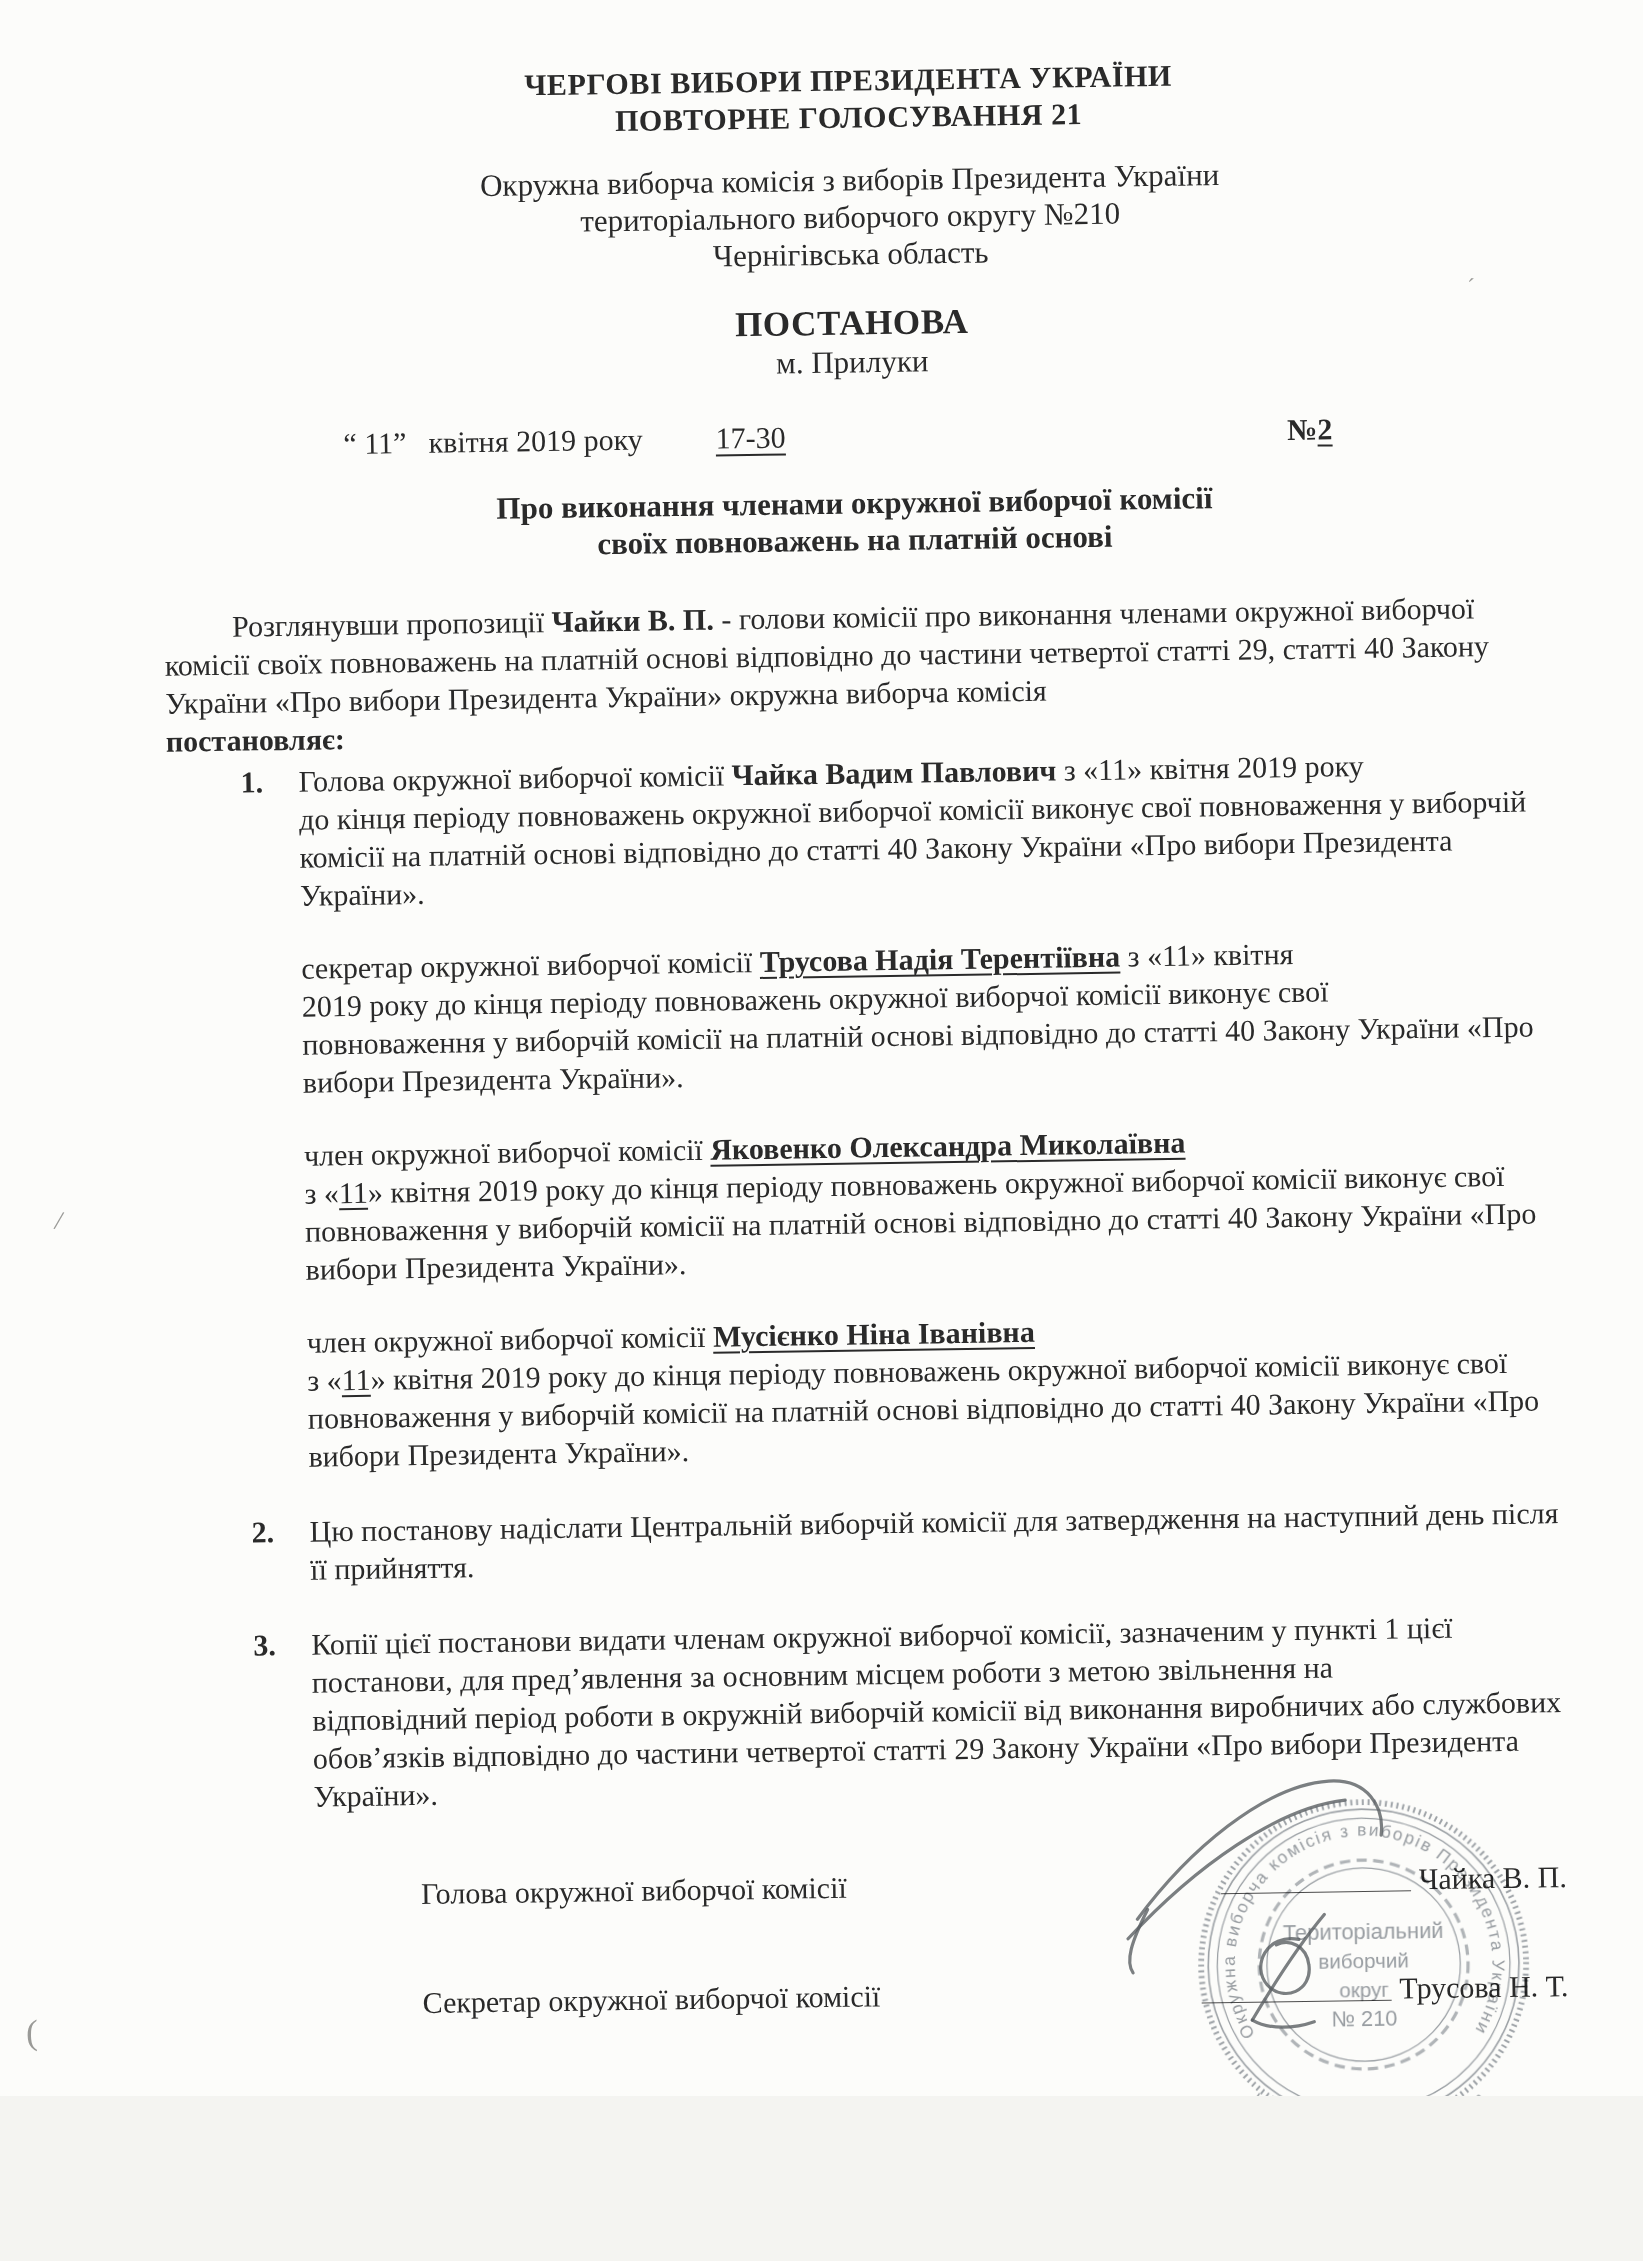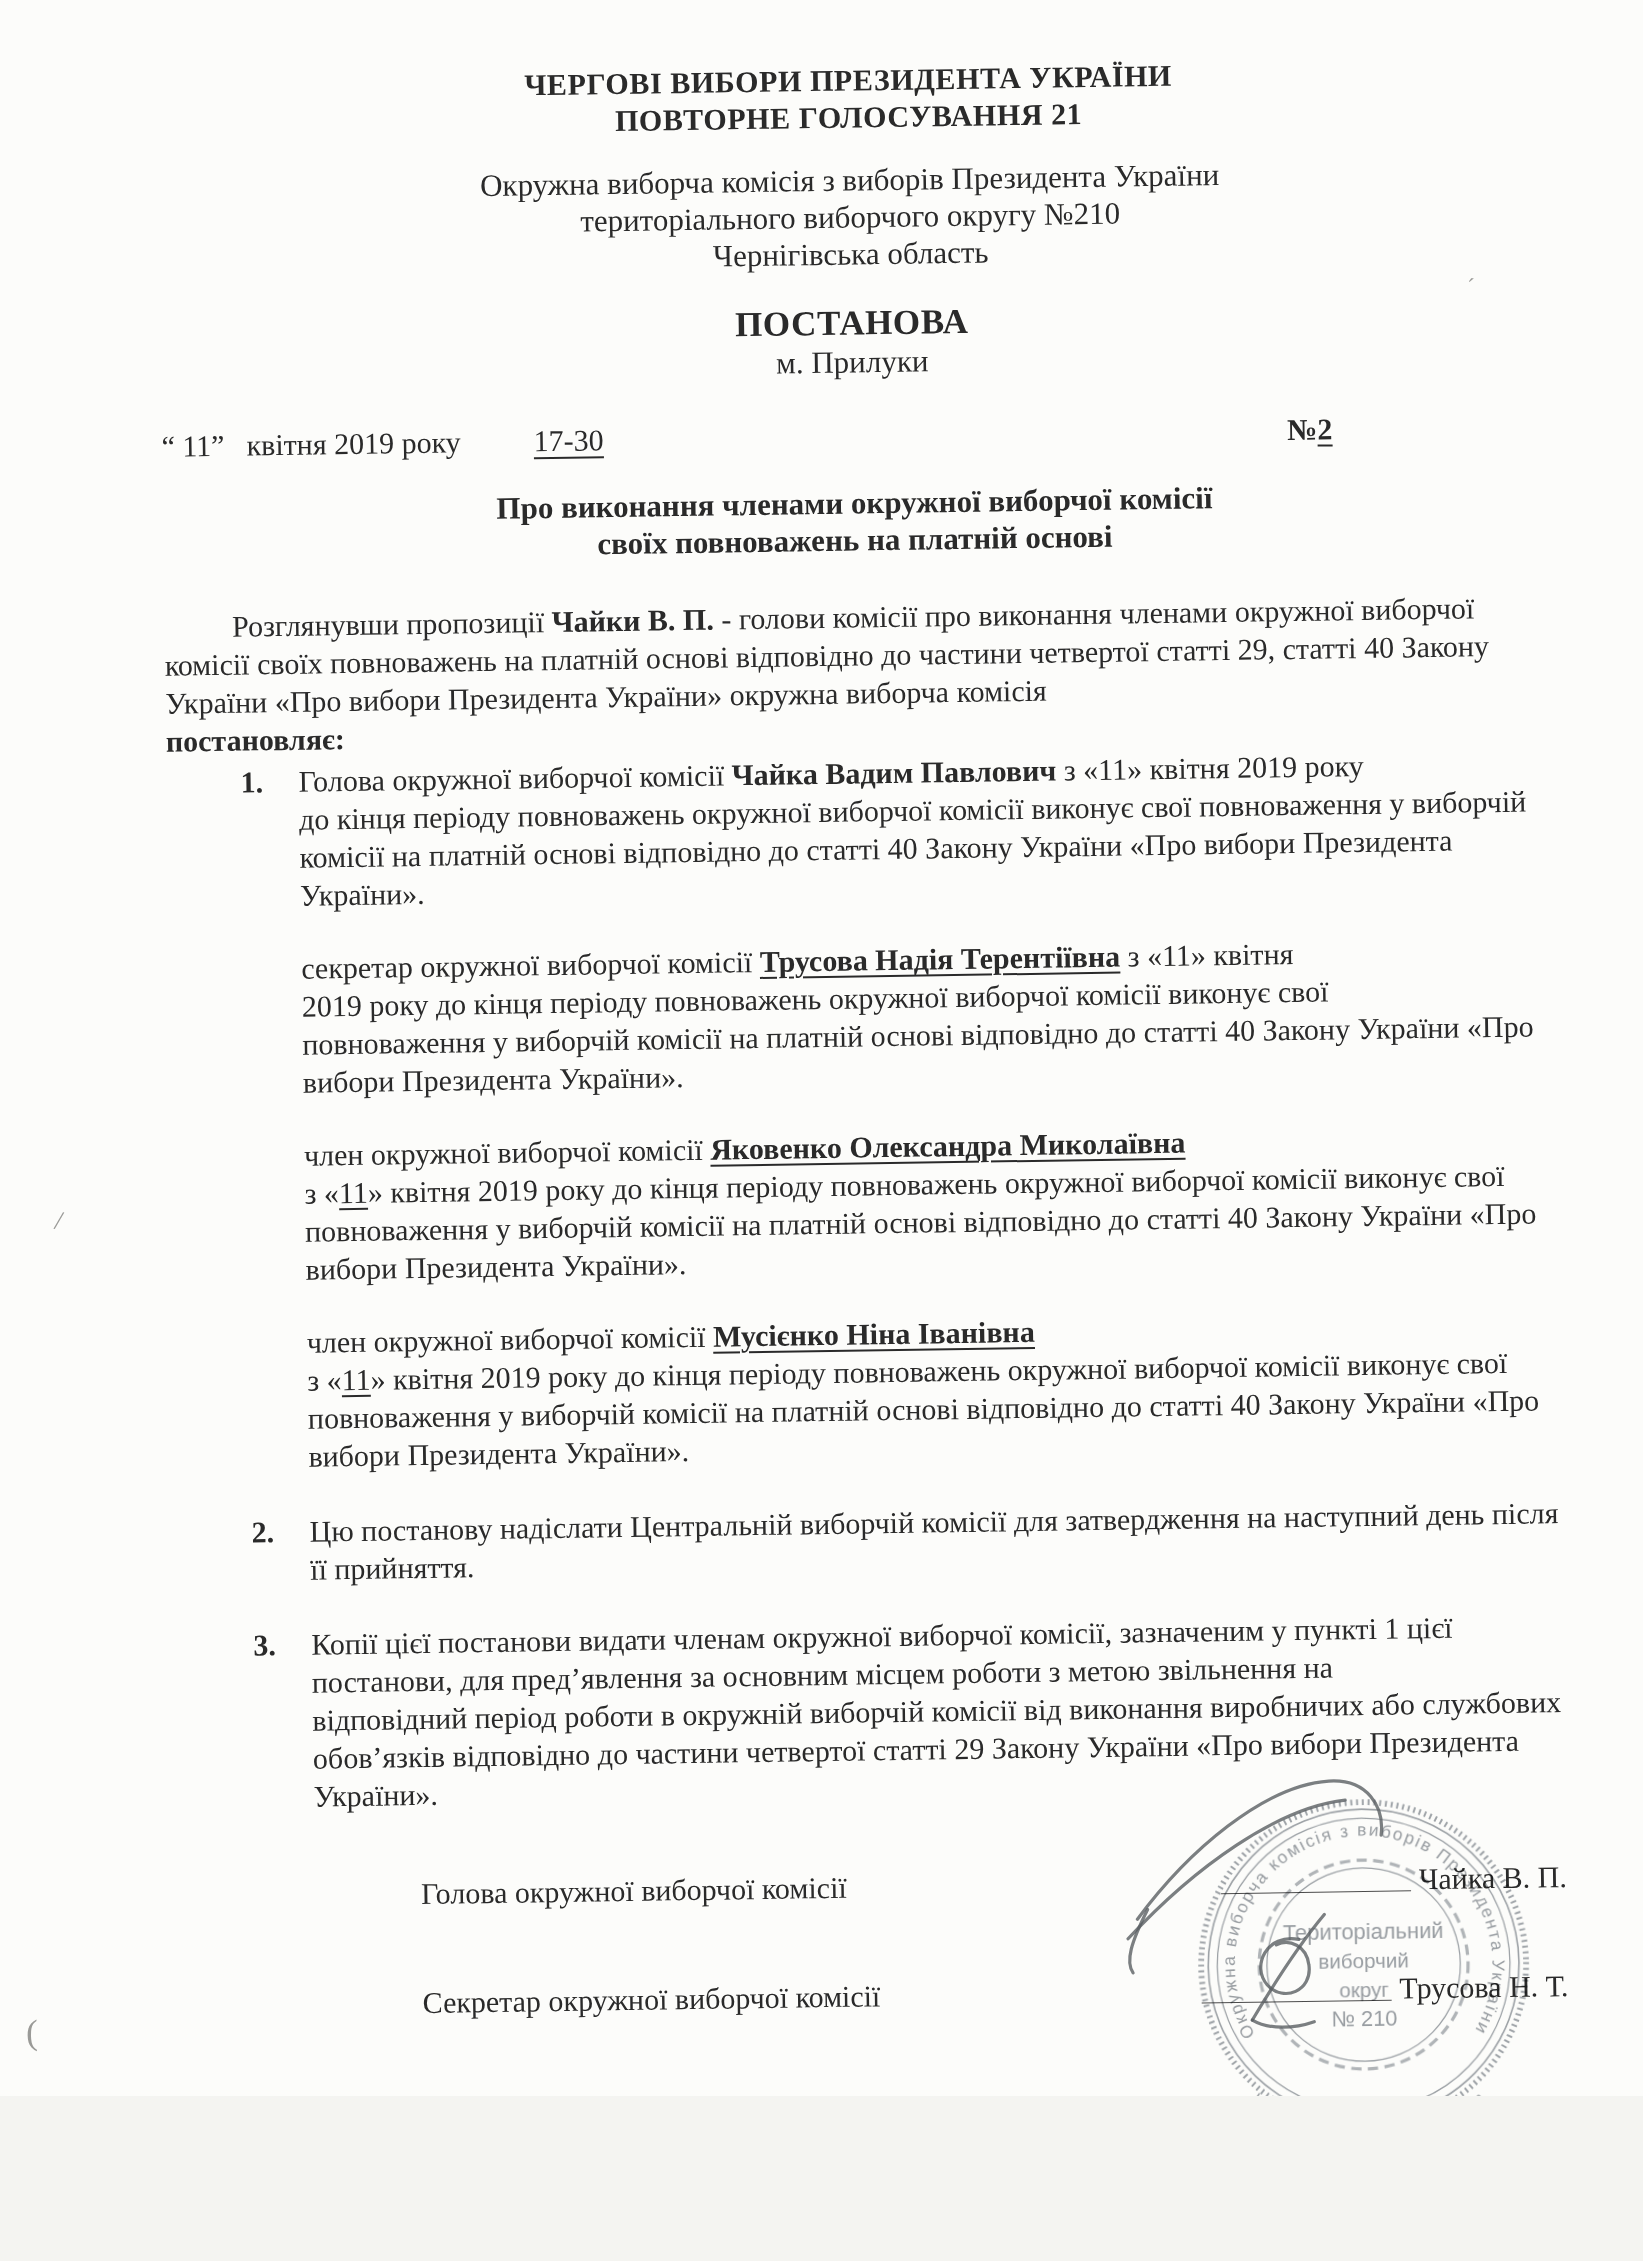--- a/index.html
+++ b/index.html
@@ -16,21 +16,21 @@
   .doc { position:relative; padding:62px 92px 0 168px; width:100%; }
   p { margin:0; }
   .b { font-weight:bold; }
   .u { text-decoration:underline; text-decoration-thickness:1.9px; text-underline-offset:4.5px; }
   .center { text-align:center; }
   .h1 { font-size:30px; font-weight:bold; line-height:37px; letter-spacing:0.6px; }
   .commission { margin-top:26px; font-size:31px; line-height:37px; }
   .doc-type { margin-top:30px; font-size:35px; font-weight:bold; line-height:41px; letter-spacing:0.6px; }
   .city { font-size:31px; line-height:37px; }
   .dateline { margin-top:37px; font-size:30px; line-height:37px; display:flex; align-items:baseline; }
-  .dateline .d-day { }
+  .dateline .d-day { margin-left:182px; }
   .dateline .d-rest { margin-left:22px; }
   .dateline .d-time { margin-left:73px; text-decoration:underline; text-decoration-thickness:1.9px; text-underline-offset:5.8px; }
   .dateline .d-num { margin-left:auto; margin-right:213px; font-weight:bold; }
   .subject { margin-top:30px; font-size:31px; font-weight:bold; line-height:37px; }
   .body-text { font-size:30px; line-height:38px; }
   .intro { margin-top:40px; text-indent:68px; }
   .item { display:flex; padding-left:74px; }
   .item .no { flex:none; width:58px; font-weight:bold; }
   .item-body { flex:1; min-width:0; }
   .mt-item1 { margin-top:3.9px; }

